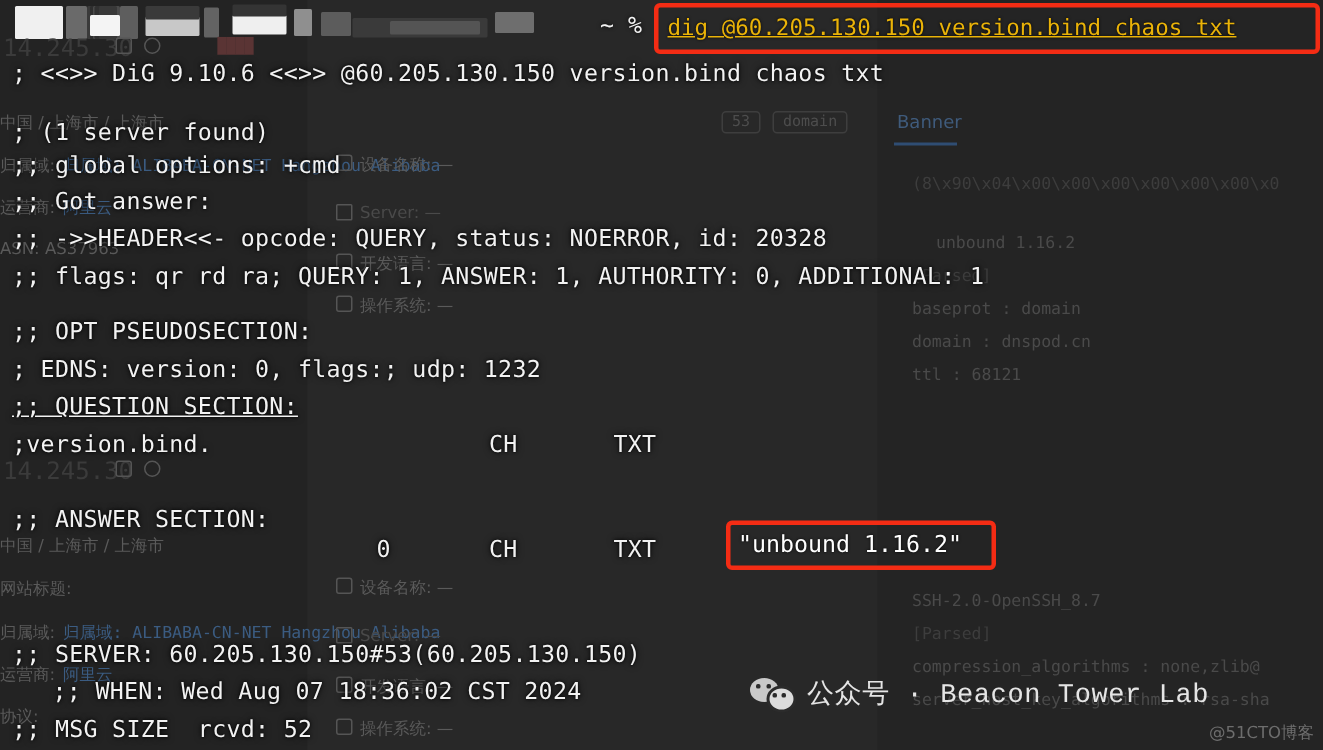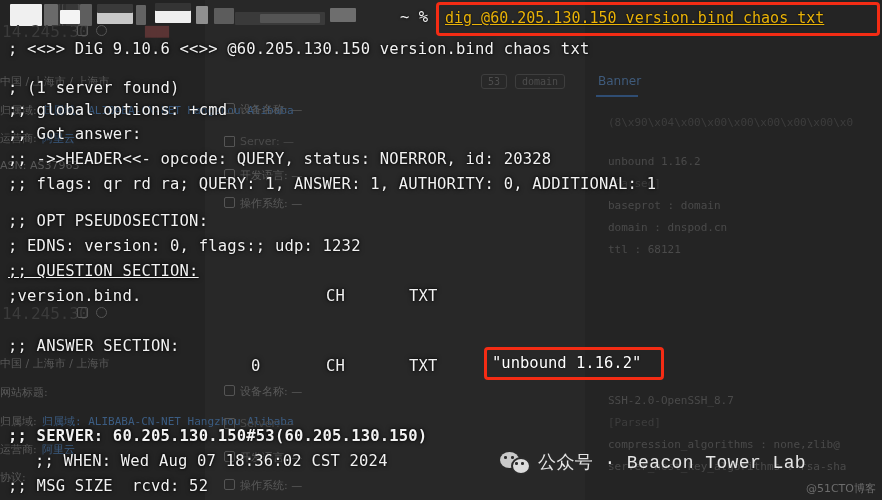--- a/index.html
+++ b/index.html
@@ -280,21 +280,21 @@
     <div class="bg-text cjk" style="left:240px;top:450px;">开发语言: —</div>
     <div class="bg-icon" style="left:224px;top:479px;"></div>
     <div class="bg-text cjk" style="left:240px;top:478px;">操作系统: —</div>
 
     <div class="bg-badge" style="left:481px;top:74px;">53</div>
     <div class="bg-badge" style="left:515px;top:74px;">domain</div>
     <div class="bg-tab" style="left:598px;top:74px;">Banner</div>
     <div class="bg-tab-underline" style="left:596px;top:95px;width:42px;"></div>
 
     <div class="bg-text dim" style="left:608px;top:116px;">(8\x90\x04\x00\x00\x00\x00\x00\x00\x0</div>
-    <div class="bg-text" style="left:608px;top:155px;">unbound 1.16.2</div>
+    <div class="bg-text" style="left:624px;top:155px;">unbound 1.16.2</div>
     <div class="bg-text dim" style="left:608px;top:177px;">[Parsed]</div>
     <div class="bg-text" style="left:608px;top:199px;">baseprot : domain</div>
     <div class="bg-text" style="left:608px;top:221px;">domain : dnspod.cn</div>
     <div class="bg-text" style="left:608px;top:243px;">ttl : 68121</div>
 
     <div class="bg-text" style="left:608px;top:394px;">SSH-2.0-OpenSSH_8.7</div>
     <div class="bg-text dim" style="left:608px;top:416px;">[Parsed]</div>
     <div class="bg-text" style="left:608px;top:460px;">server_host_key_algorithms : rsa-sha</div>
     <div class="bg-text" style="left:608px;top:438px;">compression_algorithms : none,zlib@</div>
     <div class="bg-text" style="left:608px;top:508px;">6,ssh-ed25519</div>
@@ -316,21 +316,21 @@
     <div class="tline" style="top:287px;">;version.bind.</div>
     <div class="tline" style="left:326px;top:287px;">CH</div>
     <div class="tline" style="left:409px;top:287px;">TXT</div>
 
     <div class="tline" style="top:337px;">;; ANSWER SECTION:</div>
 
     <div class="tline" style="left:251px;top:357px;">0</div>
     <div class="tline" style="left:326px;top:357px;">CH</div>
     <div class="tline" style="left:409px;top:357px;">TXT</div>
 
-    <div class="tline" style="top:427px;font-weight:bold;">;; SERVER: 60.205.130.150#53(60.205.130.150)</div>
+    <div class="tline" style="top:427px;">;; SERVER: 60.205.130.150#53(60.205.130.150)</div>
     <div class="tline" style="top:452px;margin-left:27px;">;; WHEN: Wed Aug 07 18:36:02 CST 2024</div>
     <div class="tline" style="top:477px;">;; MSG SIZE  rcvd: 52</div>
   </div>
 
   <div class="redbox redbox-cmd"></div>
   <div class="cmdtext">dig @60.205.130.150 version.bind chaos txt</div>
 
   <div class="redbox redbox-ans"></div>
   <div class="anstext">"unbound 1.16.2"</div>
 

